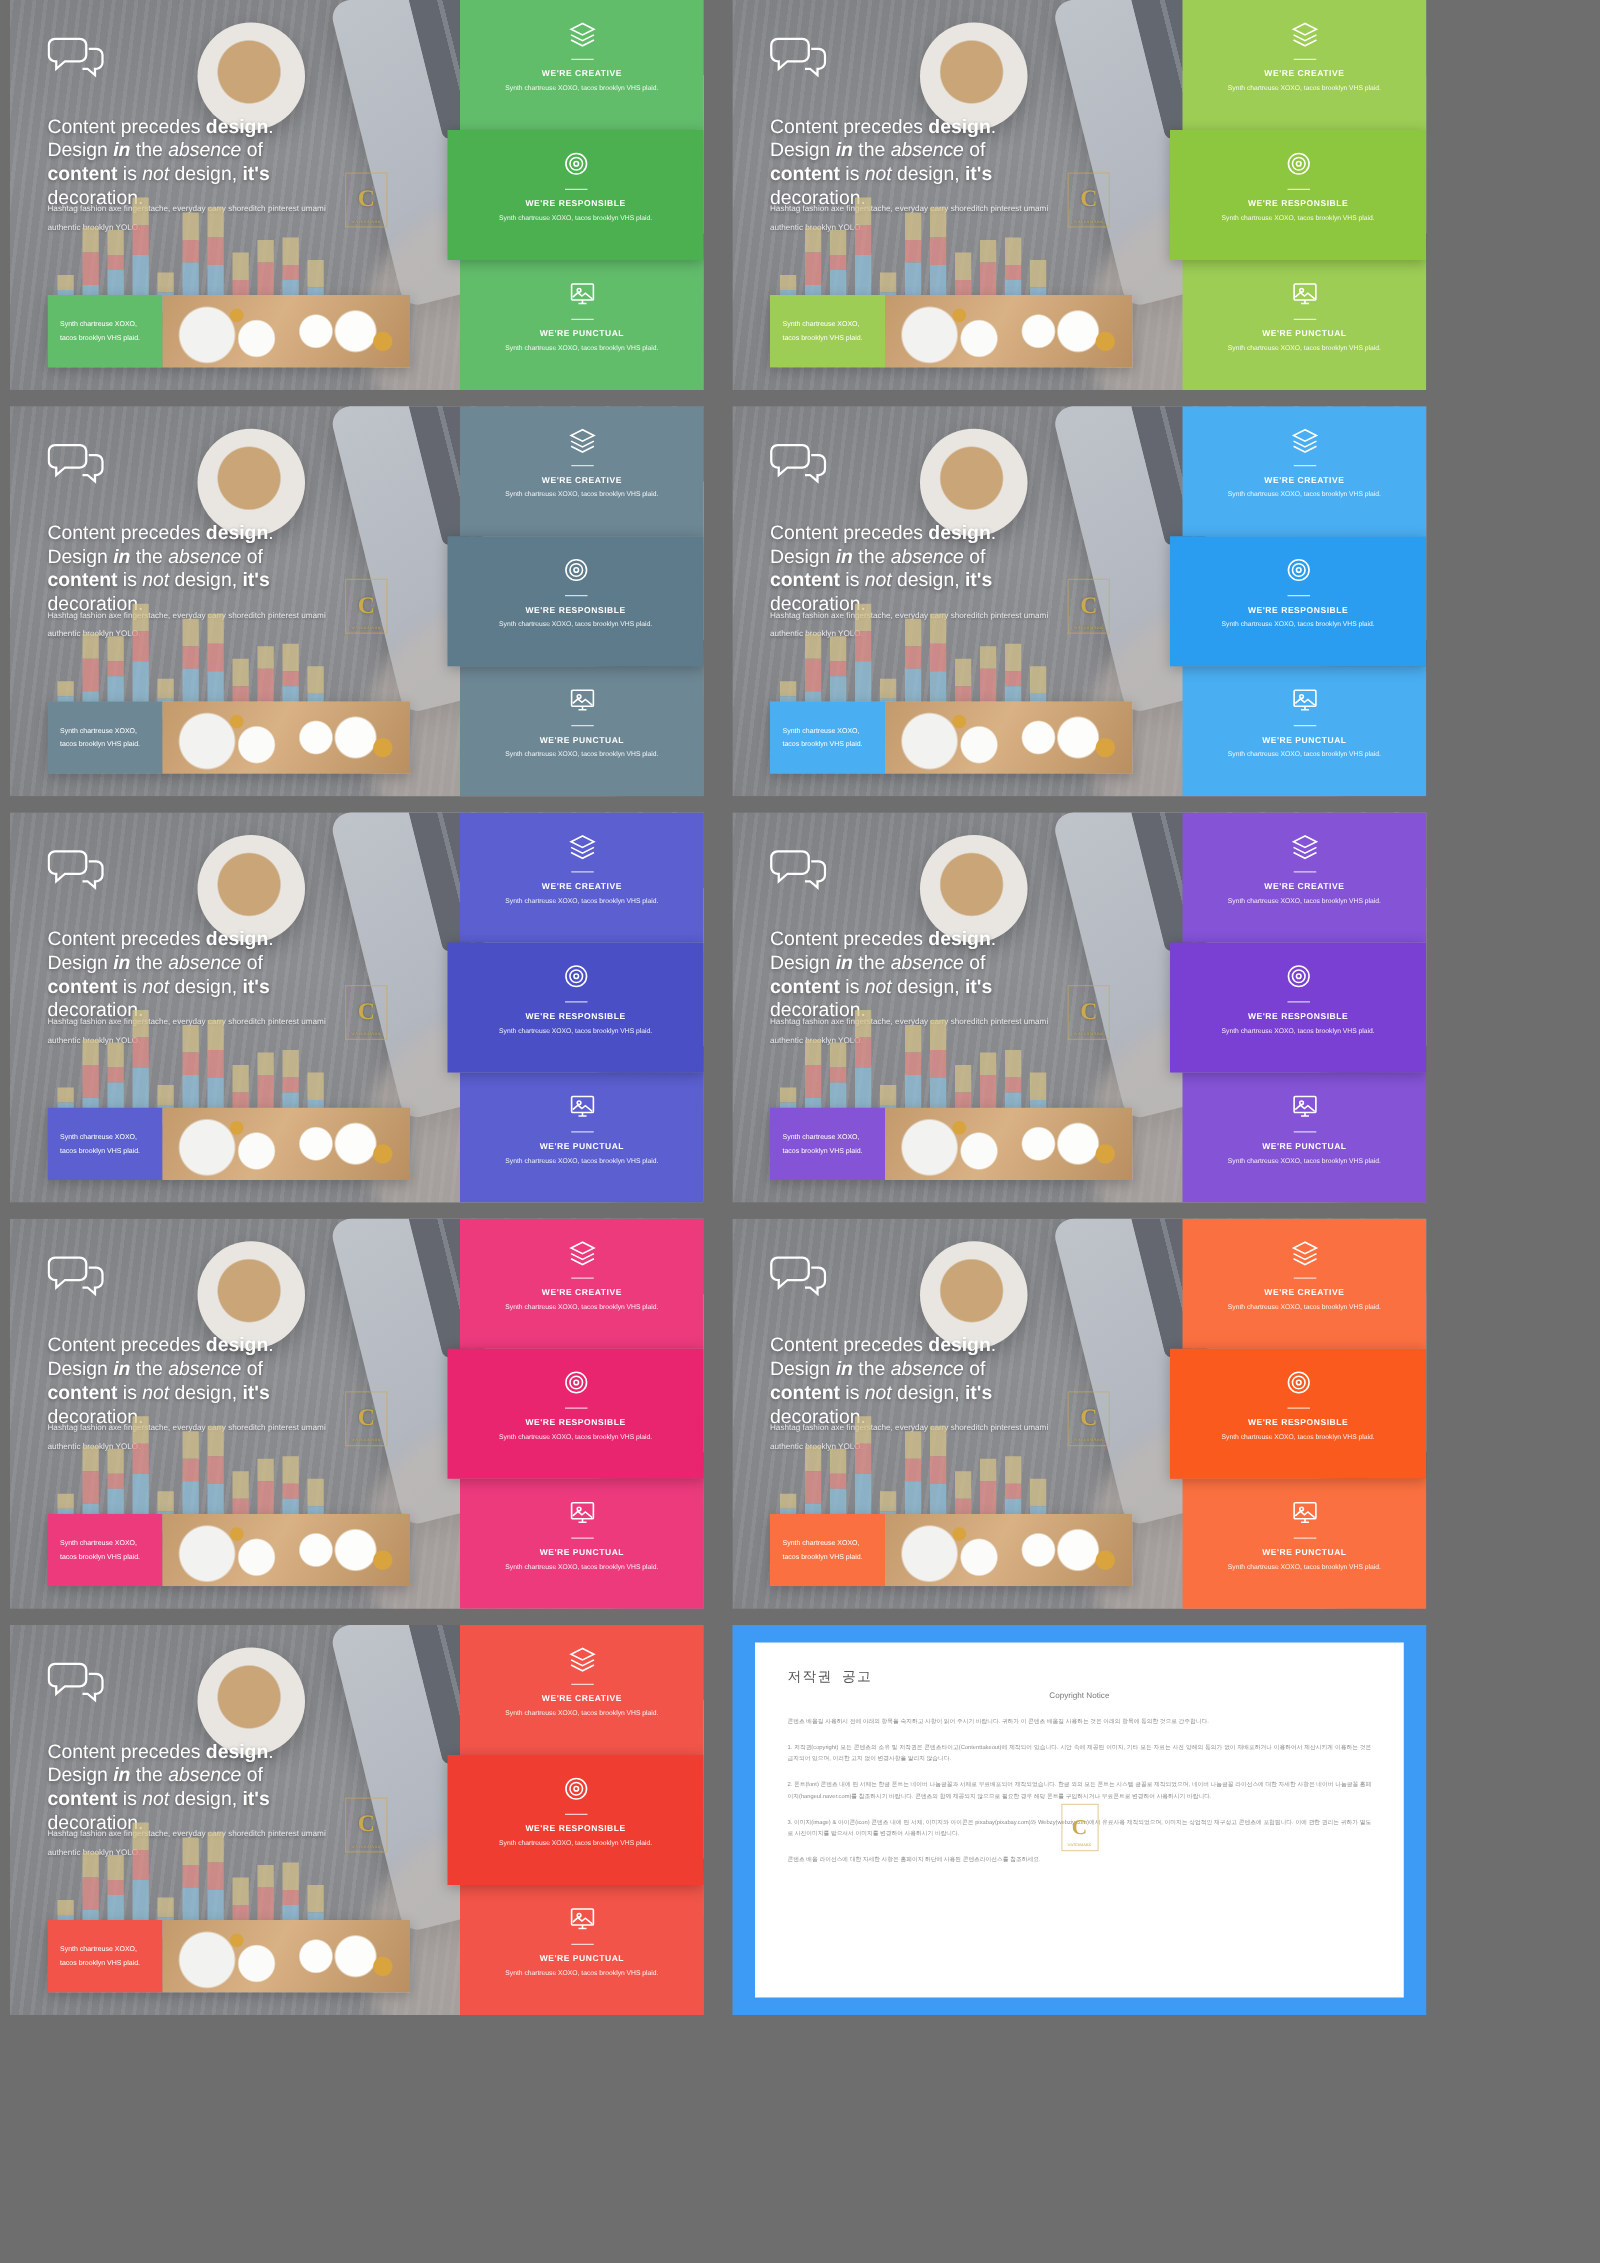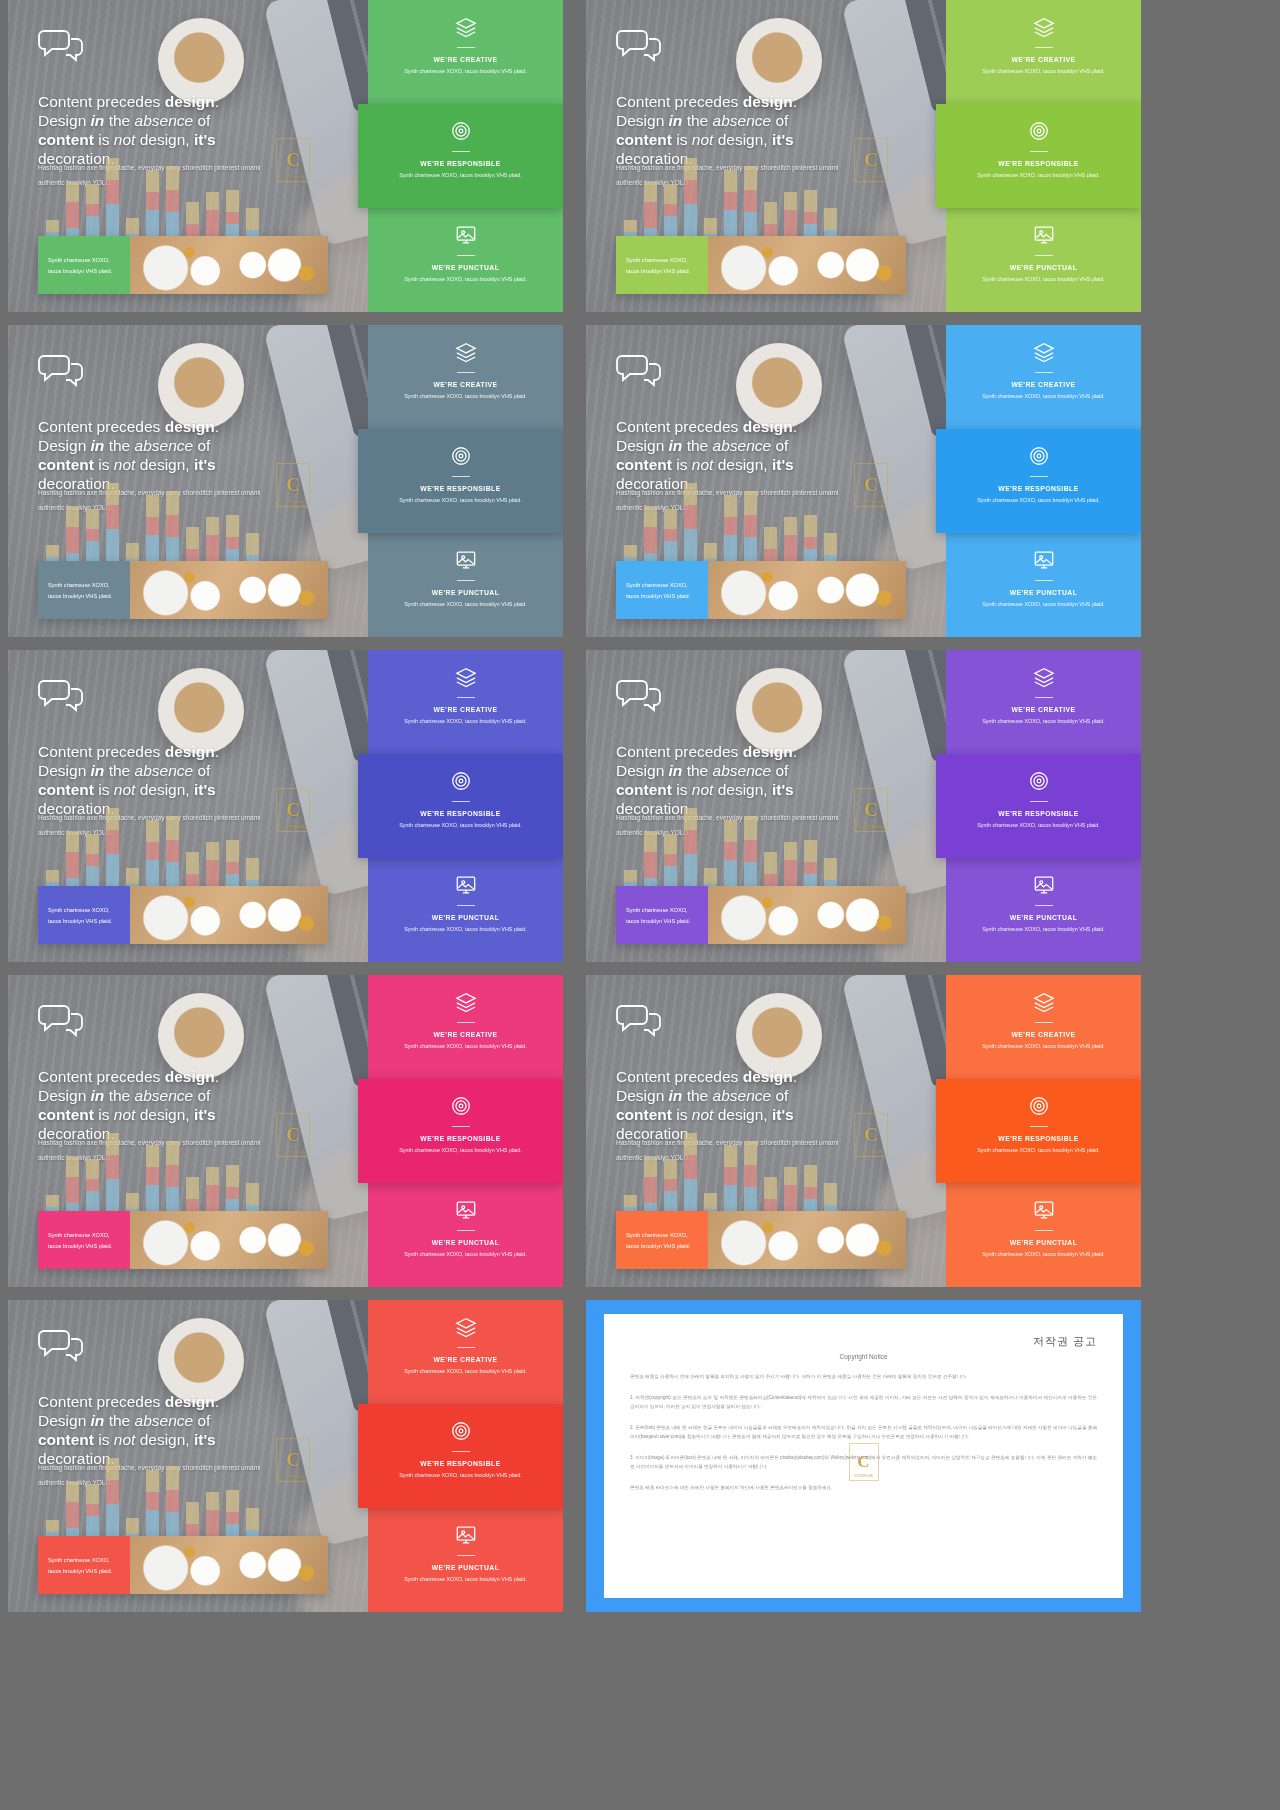--- a/index.html
+++ b/index.html
@@ -149,21 +149,21 @@
 
   
   .copy-slide{
     width:555px; height:312px; position:relative;
     background:#3d9bf5; padding:14px 18px;
   }
   .copy-inner{
     width:100%; height:100%; background:#fff; padding:20px 26px;
     overflow:hidden;
   }
-  .copy-h1{ text-align:right; font-size:11px; color:#555; letter-spacing:1px;}
+  .copy-h1{ text-align:left; font-size:11px; color:#555; letter-spacing:1px;font-family:Liberation Mono, monospace;}
   .copy-h2{ text-align:center; font-size:6.5px; color:#777; margin-top:4px;}
   .copy-p{ font-size:4.6px; line-height:9px; color:#8a8a8a; margin-top:12px; text-align:justify;}
   .copy-wm{
     position:absolute; left:50%; top:52%; transform:translate(-50%,-50%);
     width:30px; height:38px; border:1px solid rgba(206,170,80,.5);
     display:flex; align-items:center; justify-content:center;
     color:#caa94f; font-weight:bold; font-size:17px; font-family:"Liberation Serif", serif;
   }
   .copy-wm small{position:absolute; bottom:2px; font-size:3px; font-weight:normal;}
 </style>

